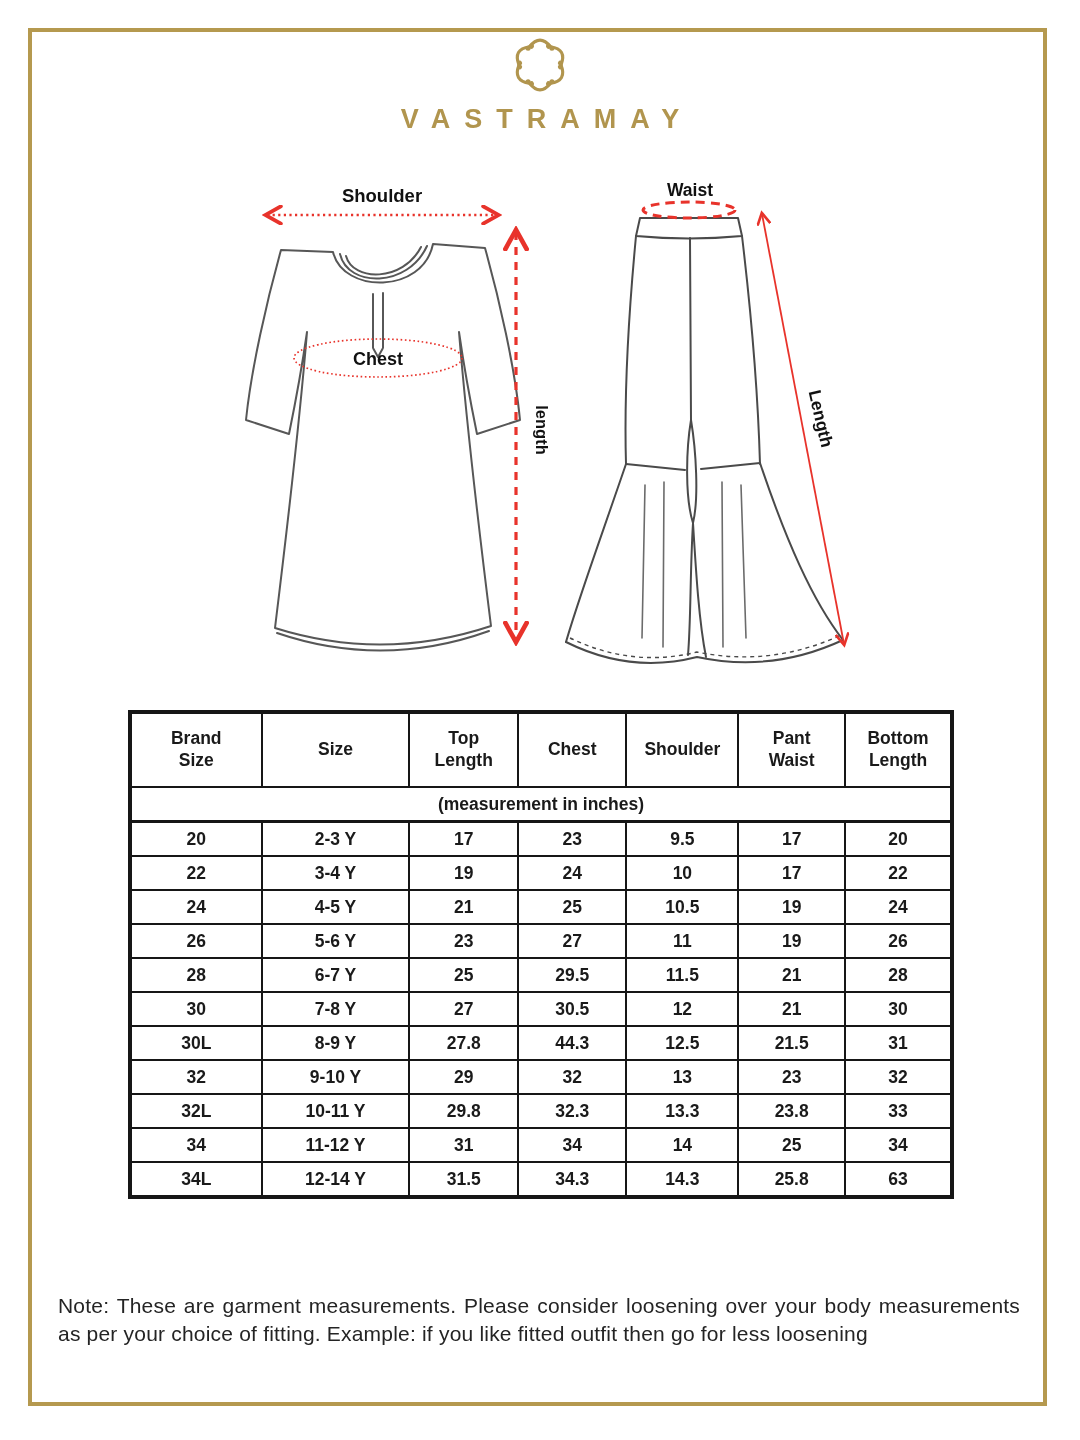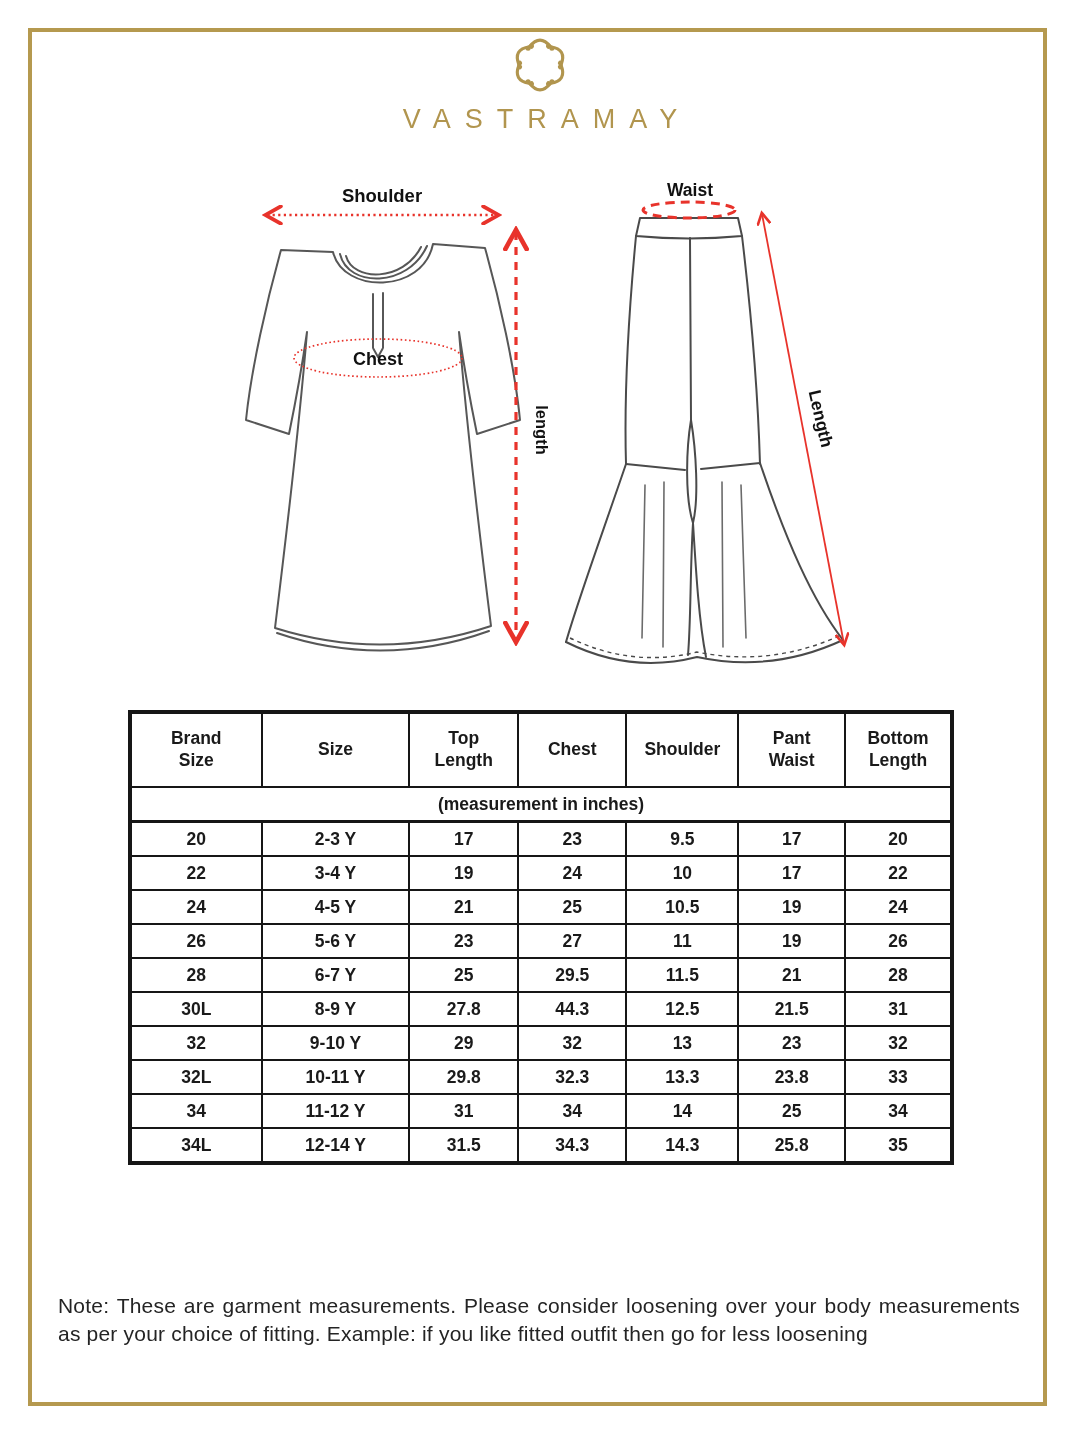--- a/index.html
+++ b/index.html
@@ -8,21 +8,21 @@
     font-family:"Liberation Sans", sans-serif;color:#1a1a1a;overflow:hidden;
   }
   .frame{
     position:absolute;left:28px;top:28px;width:1019px;height:1378px;
     border:4px solid #b5994f;box-sizing:border-box;
   }
   
   .brand{position:absolute;top:30px;left:0;width:1080px;text-align:center;}
   .brand .ornament{display:block;margin:0 auto;}
   .wordmark{
-    margin-top:4px;font-size:27px;font-weight:400;color:#b1954e;
+    margin-top:4px;font-size:27px;font-weight:700;color:#b1954e;
     letter-spacing:14px;text-indent:14px;
   }
   
   .diagram{position:absolute;}
   .diagram text{font-family:"Liberation Sans", sans-serif;}
   .dlabel{font-weight:bold;fill:#111;}
   
   .size-table{
     position:absolute;left:128px;top:710px;width:826px;
     border-collapse:collapse;table-layout:fixed;background:#fff;
@@ -224,20 +224,29 @@
       <tr>
         <td>28</td>
         <td>6-7 Y</td>
         <td>25</td>
         <td>29.5</td>
         <td>11.5</td>
         <td>21</td>
         <td>28</td>
       </tr>
       <tr>
+        <td>30</td>
+        <td>7-8 Y</td>
+        <td>27</td>
+        <td>30.5</td>
+        <td>12</td>
+        <td>21</td>
+        <td>30</td>
+      </tr>
+      <tr>
         <td>30L</td>
         <td>8-9 Y</td>
         <td>27.8</td>
         <td>44.3</td>
         <td>12.5</td>
         <td>21.5</td>
         <td>31</td>
       </tr>
       <tr>
         <td>32</td>
@@ -266,21 +275,21 @@
         <td>25</td>
         <td>34</td>
       </tr>
       <tr>
         <td>34L</td>
         <td>12-14 Y</td>
         <td>31.5</td>
         <td>34.3</td>
         <td>14.3</td>
         <td>25.8</td>
-        <td>35</td>
+        <td>63</td>
       </tr>
     </tbody>
 </table>
 
 <div class="note">
   <div class="note-line1">Note: These are garment measurements. Please consider loosening over your body measurements</div>
   <div class="note-line2">as per your choice of fitting. Example: if you like fitted outfit then go for less loosening</div>
 </div>
 
 </body></html>

